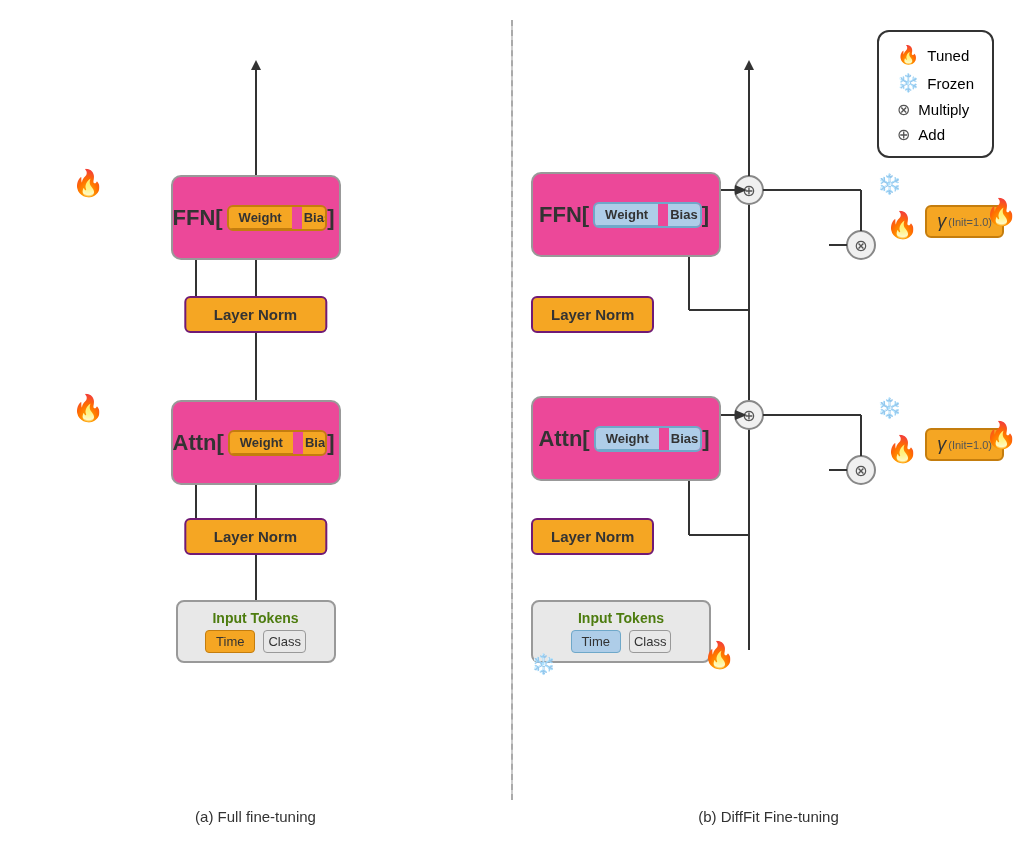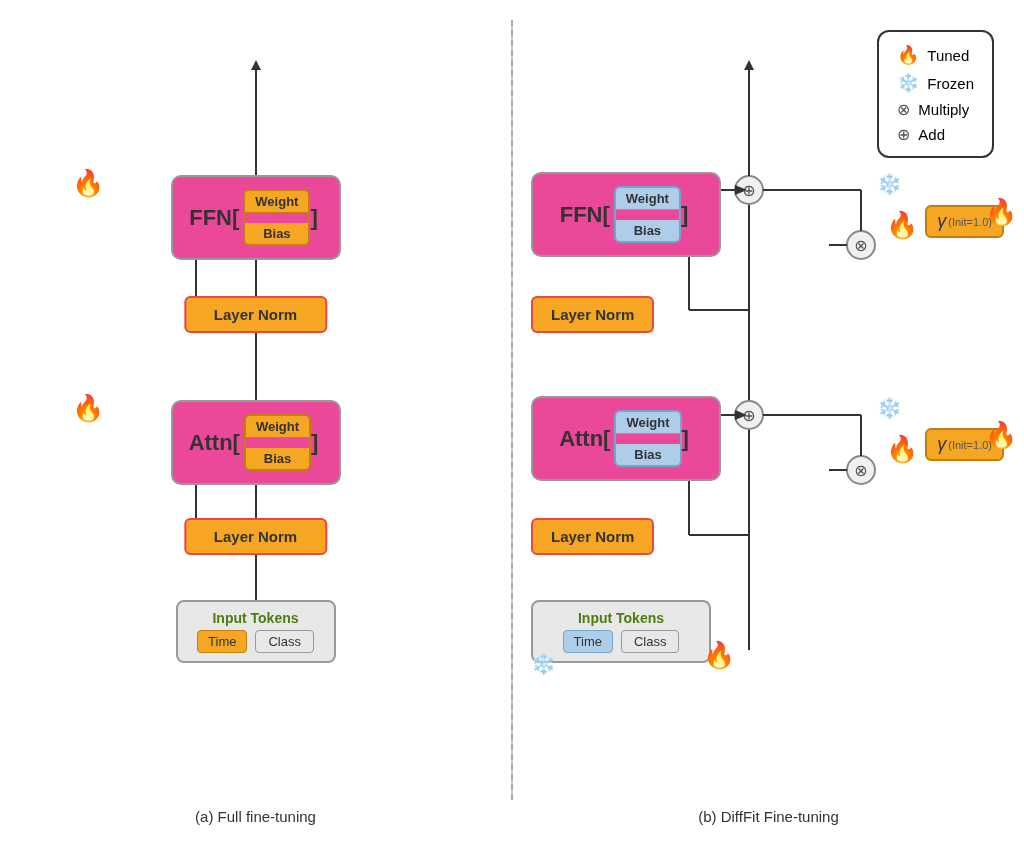--- a/index.html
+++ b/index.html
@@ -72,21 +72,21 @@
       position: relative;
     }
     .block-label {
       font-size: 22px;
       font-weight: bold;
       color: #333;
       margin-right: 4px;
     }
     .weight-bias-box {
       display: flex;
-      flex-direction: column;
+      flex-direction: row;
       border: 2px solid #c47d0e;
       border-radius: 6px;
       overflow: hidden;
       gap: 10px;
     }
     .weight-cell {
       background: #f5a623;
       padding: 3px 10px;
       font-size: 13px;
       font-weight: bold;
@@ -108,21 +108,21 @@
       border-bottom: 1px solid #6fa8c9;
       color: #333;
     }
     .bias-cell-frozen {
       background: #aecde8;
       color: #333;
     }
 
     .layer-norm-box {
       background: #f5a623;
-      border: 2px solid #ef4444;
+      border: 2px solid #701a75;
       border-radius: 6px;
       padding: 8px 28px;
       font-size: 15px;
       font-weight: bold;
       color: #333;
       text-align: center;
     }
 
     
     .input-tokens-box {
@@ -142,21 +142,21 @@
       margin-bottom: 4px;
     }
     .input-tokens-row {
       display: flex;
       gap: 8px;
     }
     .token-cell-plain {
       background: #e8e8e8;
       border: 1.5px solid #999;
       border-radius: 4px;
-      padding: 3px 12px;
+      padding: 3px 4px;
       font-size: 13px;
       color: #333;
     }
     .token-cell-orange {
       background: #f5a623;
       border: 1.5px solid #c47d0e;
       border-radius: 4px;
       padding: 3px 10px;
       font-size: 13px;
       color: #333;

